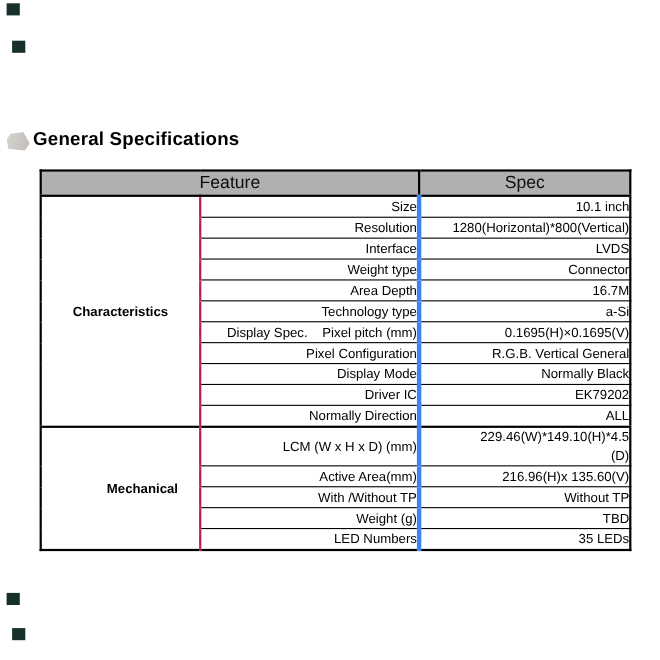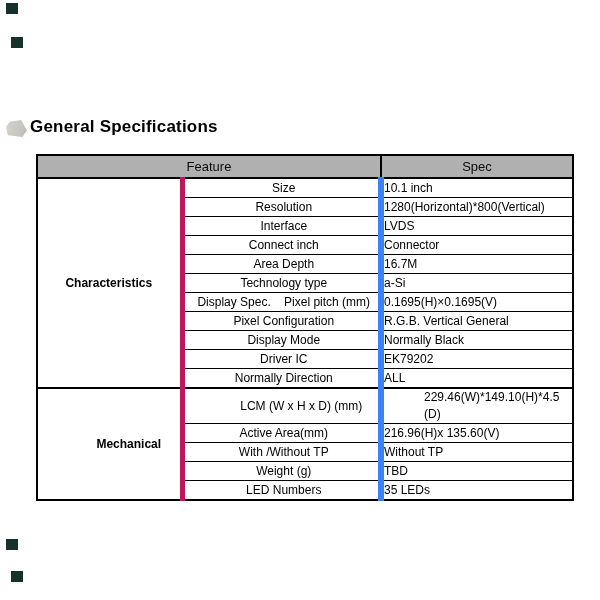--- a/index.html
+++ b/index.html
@@ -24,28 +24,28 @@
   .page-title{font-size:17px;font-weight:bold;letter-spacing:0.2px;}
 
   
   .tbl-wrap{position:absolute;left:36px;top:154px;}
   table{
     border-collapse:collapse;table-layout:fixed;width:536px;
     border:2px solid #000;font-size:12px;
   }
   col.c-cat{width:145px;} col.c-feat{width:199px;} col.c-spec{width:192px;}
   th{
-    background:#b0b0b0;font-weight:400;font-size:13px;height:19px;
+    background:#b0b0b0;font-weight:400;font-size:16px;height:19px;
     border:1px solid #000;border-bottom:2px solid #000;text-align:center;
     color:#0d0d0d;
   }
   td{border:1px solid #000;height:18px;padding:0;line-height:17px;}
   td.cat{text-align:center;vertical-align:middle;font-weight:bold;}
-  td.feat{text-align:center;padding-left:5px;white-space:pre;border-left:5px solid #be185d;}
-  td.spec{text-align:left;border-left:6px solid #3b82f6;}
+  td.feat{text-align:right;padding-left:5px;white-space:pre;border-left:2px solid #be185d;}
+  td.spec{text-align:right;border-left:4px solid #3b82f6;}
   th.spec-col{border-left:2px solid #000;}
   tr.section-start td{border-top:2px solid #000;padding-left:40px;}
 </style>
 </head>
 <body>
 
 <div class="mark m1"></div>
 <div class="mark m2"></div>
 <div class="mark m3"></div>
 <div class="mark m4"></div>
@@ -76,21 +76,21 @@
         </tr>
         <tr>
           <td class="feat">Resolution</td>
           <td class="spec">1280(Horizontal)*800(Vertical)</td>
         </tr>
         <tr>
           <td class="feat">Interface</td>
           <td class="spec">LVDS</td>
         </tr>
         <tr>
-          <td class="feat">Connect inch</td>
+          <td class="feat">Weight type</td>
           <td class="spec">Connector</td>
         </tr>
         <tr>
           <td class="feat">Area Depth</td>
           <td class="spec">16.7M</td>
         </tr>
         <tr>
           <td class="feat">Technology type</td>
           <td class="spec">a-Si</td>
         </tr>

